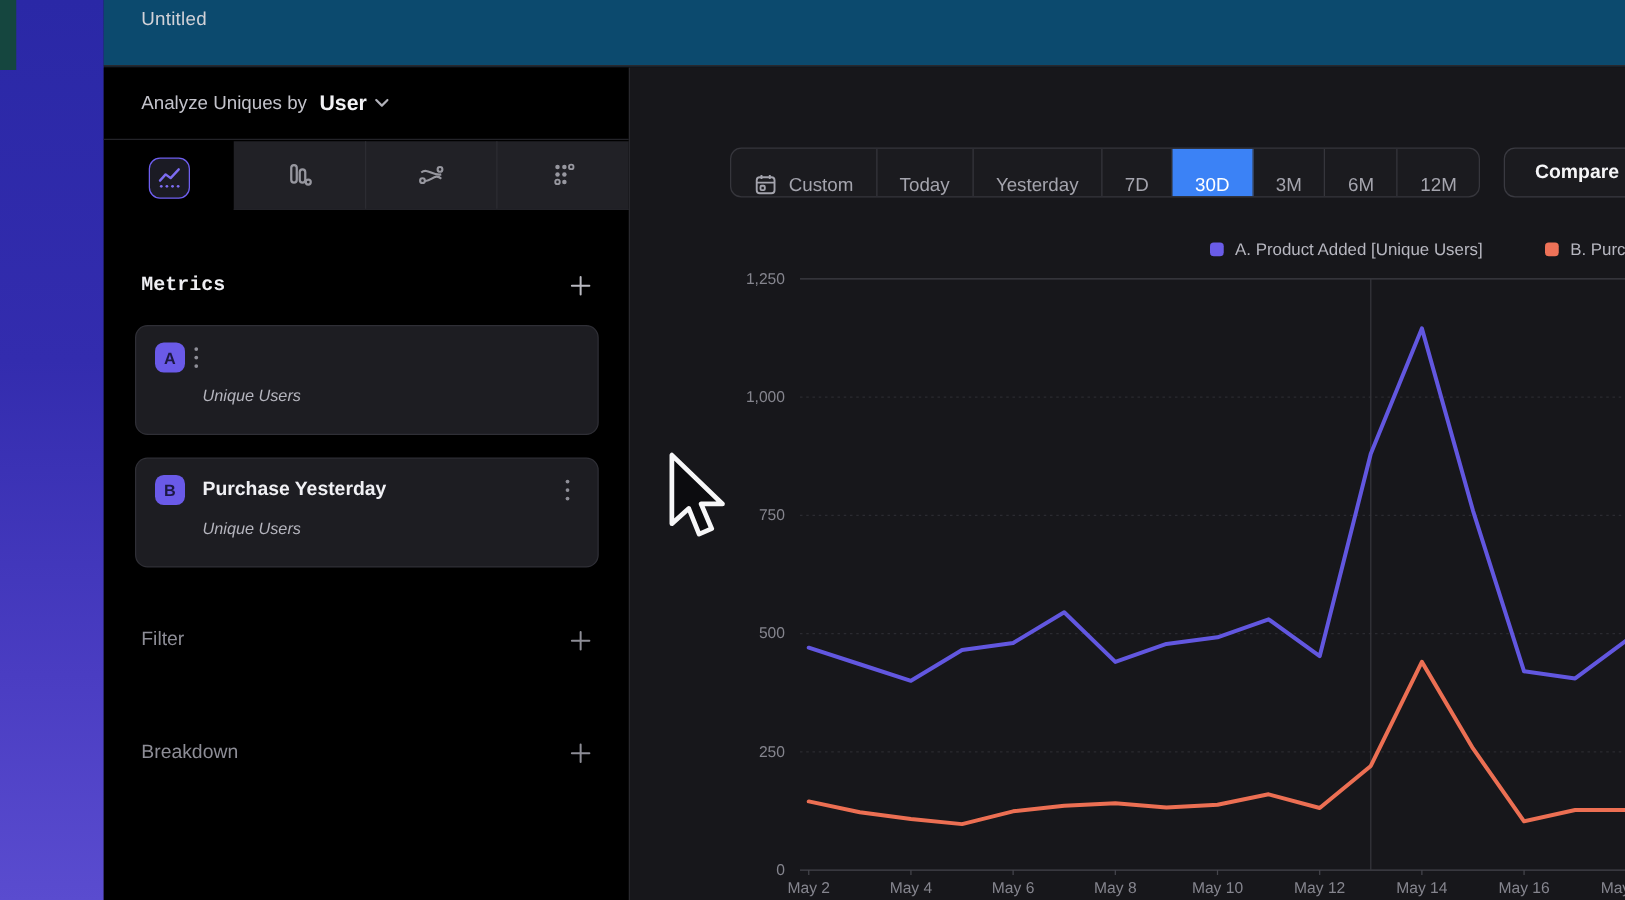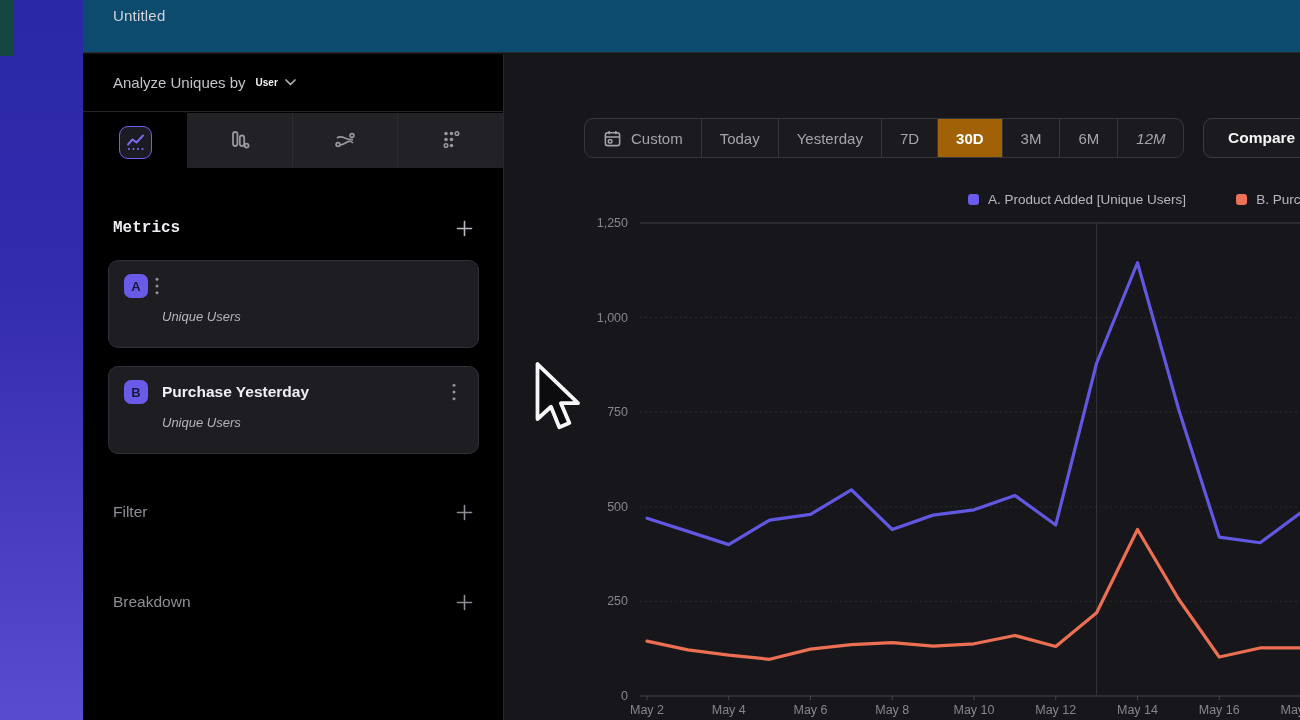--- a/index.html
+++ b/index.html
@@ -19,21 +19,21 @@
   .header { position:absolute; left:83px; top:0; width:1217px; height:53px;
     background:#0c4a6e; border-bottom:1px solid #28282d; }
   .header-title { position:absolute; left:30px; top:7px; font-size:15px; color:#d2d2d8; letter-spacing:.2px; }
 
   
   .sidebar { position:absolute; left:83px; top:54px; width:421px; height:666px;
     background:#000000; border-right:1px solid #28282d; }
   .analyze-row { position:absolute; left:0; top:0; width:100%; height:58px;
     display:flex; align-items:center; padding:0 30px; border-bottom:1px solid #232328; }
   .analyze-label { font-size:15px; color:#c3c3cb; }
-  .analyze-value { font-size:10px; font-weight:700; color:#f2f2f5; margin-left:10px; }
+  .analyze-value { font-size:17px; font-weight:700; color:#f2f2f5; margin-left:10px; }
   .chev { margin-left:7px; display:inline-flex; }
 
   .tabstrip { position:absolute; left:0; top:59px; width:100%; height:55px; }
   .tabstrip-group { position:absolute; left:104px; right:0; top:0; height:55px;
     background:#212126; display:flex; border-bottom:1px solid #232328; }
   .tab-cell { flex:1 1 0; display:flex; align-items:center; justify-content:center;
     border-right:1px solid #2c2c32; cursor:pointer; }
   .tab-cell:last-child { border-right:none; }
   .tab-selected { position:absolute; left:36px; top:13px; width:33px; height:33px;
     border:1.5px solid #6f5ff0; border-radius:9px; background:#1b1b24;
@@ -56,24 +56,24 @@
     color:#1c1844; font-size:13px; font-weight:700; display:flex; align-items:center; justify-content:center; }
   .metric-name { margin-left:14px; font-size:15.5px; font-weight:700; color:#f0f0f4; flex:1; }
   .kebab { width:18px; height:22px; display:flex; align-items:center; justify-content:center; cursor:pointer; }
   .metric-sub { margin-left:38px; margin-top:11px; font-size:13px; color:#b4b4bd;font-style:italic; }
 
   
   .main { position:absolute; left:504px; top:54px; width:796px; height:666px; background:#17171b; }
 
   .rangebar { position:absolute; left:80px; top:64px; height:40px; display:flex; align-items:stretch;
     border:1px solid #36363c; border-radius:9px; background:#1b1b1f; overflow:hidden; }
-  .range-seg { display:flex; align-items:center; gap:9px; padding:0 18px; font-size:15px; color:#a4a4ad;
+  .range-seg { display:flex; align-items:flex-end; gap:9px; padding:0 18px; font-size:15px; color:#a4a4ad;
     border-right:1px solid #36363c; cursor:pointer; white-space:nowrap; }
-  .range-seg:last-child { border-right:none;font-style:italic; }
-  .range-seg.active { background:#a16207; color:#ffffff; font-weight:700; }
+  .range-seg:last-child { border-right:none; }
+  .range-seg.active { background:#3b82f6; color:#ffffff; font-weight:400; }
   .compare-btn { position:absolute; left:699px; top:64px; height:40px; width:130px;
     border:1px solid #3a3a41; border-radius:9px; background:#1b1b1f; color:#f5f5f7;
     font-size:15.5px; font-weight:700; display:flex; align-items:center; padding:0 24px; cursor:pointer; white-space:nowrap; }
 
   .legend { position:absolute; left:440px; top:138px; display:flex; gap:26px; white-space:nowrap; }
   .legend-item { display:flex; align-items:center; gap:9px; cursor:pointer;padding-left:24px; }
   .legend-swatch { width:11px; height:11px; border-radius:3px; }
   .legend-label { font-size:13.5px; color:#b7b7c0; }
 
   .chart-layer { position:absolute; left:0; top:0; width:1300px; height:720px; pointer-events:none; }

